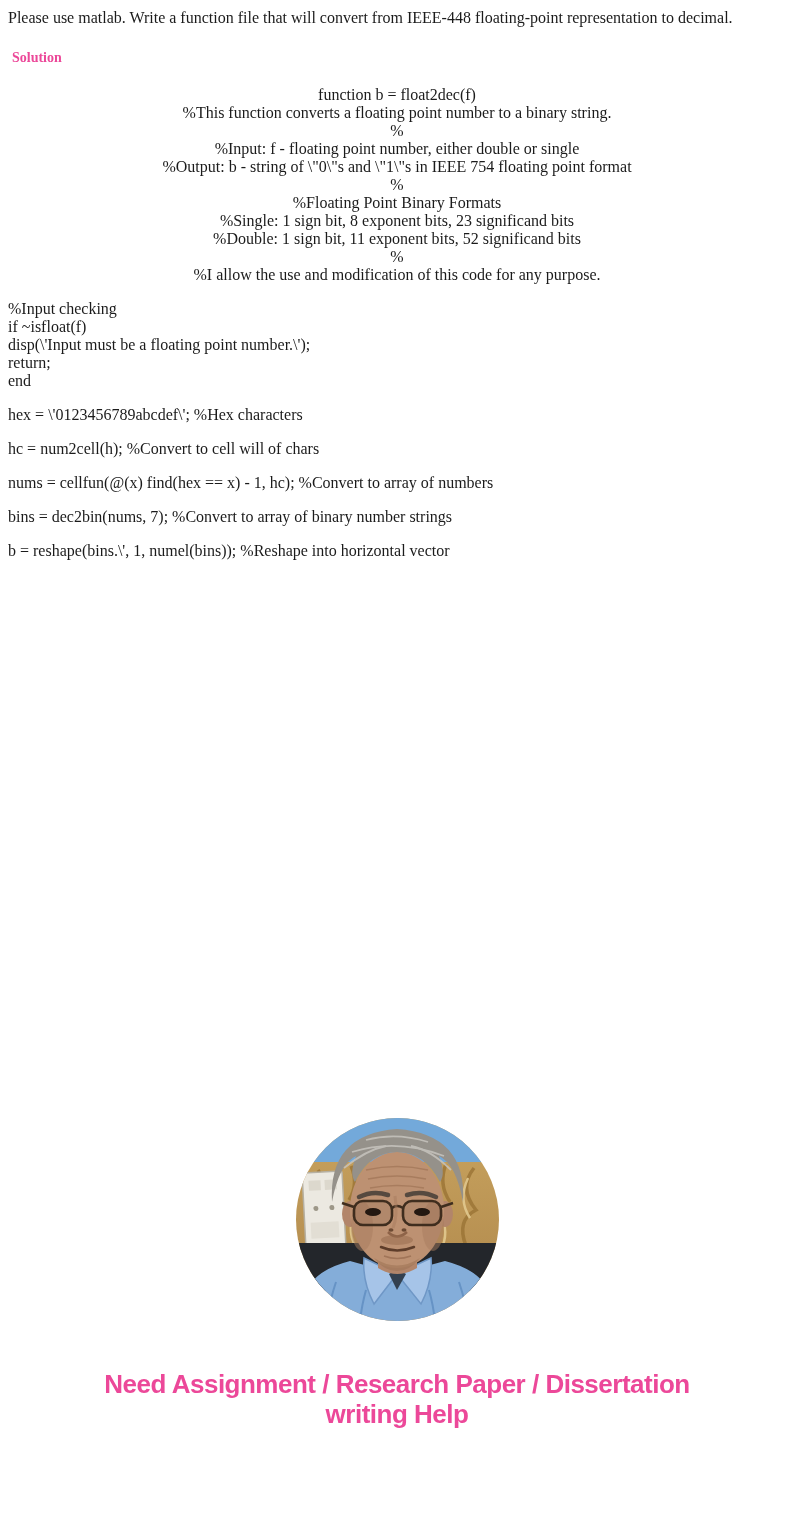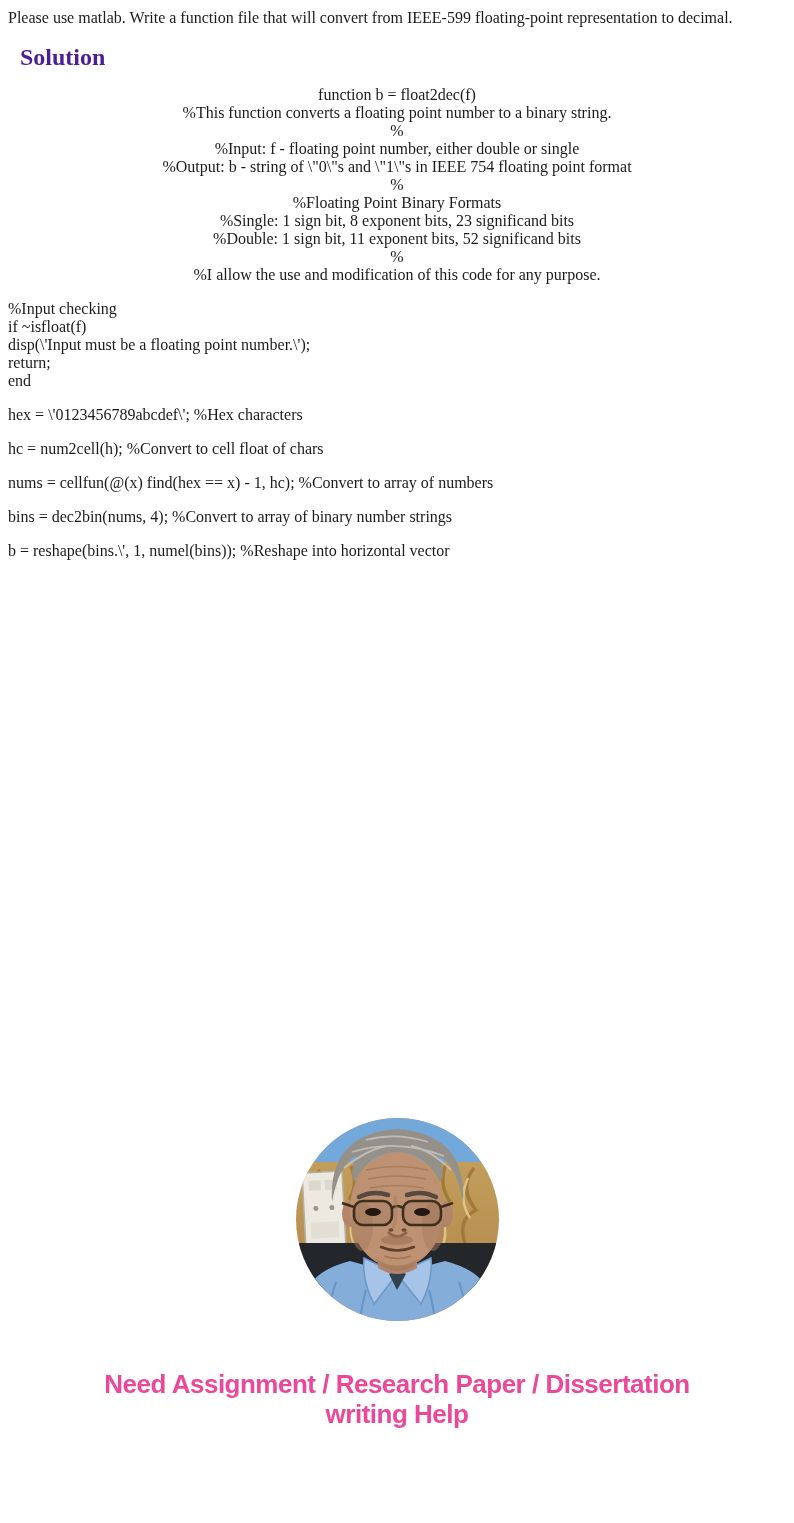--- a/index.html
+++ b/index.html
@@ -12,25 +12,25 @@
 
   .doc {
     margin: 0;
     font-size: 16px;
     line-height: 18px;
     color: #1b1b1b;
     white-space: pre-wrap;
   }
   .question { margin-top: 0; }
   .heading {
-    margin: 20px 0 0 12px;
-    font-size: 24px;
+    margin: 20px 0 0 4px;
+    font-size: 14px;
     line-height: 21px;
     font-weight: 700;
-    color: #4c1d95;
+    color: #ec4899;
     font-family: "Liberation Serif", serif;
   }
   .code { margin-top: 16px; }
   .code.first { margin-top: 18px; text-align: center; }
 
   .photo-wrap {
     width: 203px; height: 203px;
     margin: 558px auto 0 auto;
   }
   .photo-wrap svg { display: block; }
@@ -48,44 +48,44 @@
     line-height: 30px;
     letter-spacing: -0.5px;
     white-space: pre-line;
   }
 </style>
 </head>
 <body>
 
 <div class="page">
 
-  <p class="doc question">Please use matlab. Write a function file that will convert from IEEE-599 floating-point representation to decimal.</p>
+  <p class="doc question">Please use matlab. Write a function file that will convert from IEEE-448 floating-point representation to decimal.</p>
 
   <h3 class="heading">Solution</h3>
 
   <p class="doc code first">function b = float2dec(f)
 %This function converts a floating point number to a binary string.
 %
 %Input: f - floating point number, either double or single
 %Output: b - string of \"0\"s and \"1\"s in IEEE 754 floating point format
 %
 %Floating Point Binary Formats
 %Single: 1 sign bit, 8 exponent bits, 23 significand bits
 %Double: 1 sign bit, 11 exponent bits, 52 significand bits
 %
 %I allow the use and modification of this code for any purpose.</p>
   <p class="doc code">%Input checking
 if ~isfloat(f)
 disp(\'Input must be a floating point number.\');
 return;
 end</p>
   <p class="doc code">hex = \'0123456789abcdef\'; %Hex characters</p>
-  <p class="doc code">hc = num2cell(h); %Convert to cell float of chars</p>
+  <p class="doc code">hc = num2cell(h); %Convert to cell will of chars</p>
   <p class="doc code">nums = cellfun(@(x) find(hex == x) - 1, hc); %Convert to array of numbers</p>
-  <p class="doc code">bins = dec2bin(nums, 4); %Convert to array of binary number strings</p>
+  <p class="doc code">bins = dec2bin(nums, 7); %Convert to array of binary number strings</p>
   <p class="doc code">b = reshape(bins.\', 1, numel(bins)); %Reshape into horizontal vector</p>
 
   <div class="photo-wrap">
     <svg width="203" height="203" viewBox="0 0 203 203">
       <defs>
         <clipPath id="circ">
             <circle cx="101.5" cy="101.5" r="101.5"></circle>
           </clipPath>
         <linearGradient id="gold" x1="0" y1="0" x2="0" y2="1">
           <stop offset="0" stop-color="#c9a45f"></stop>

